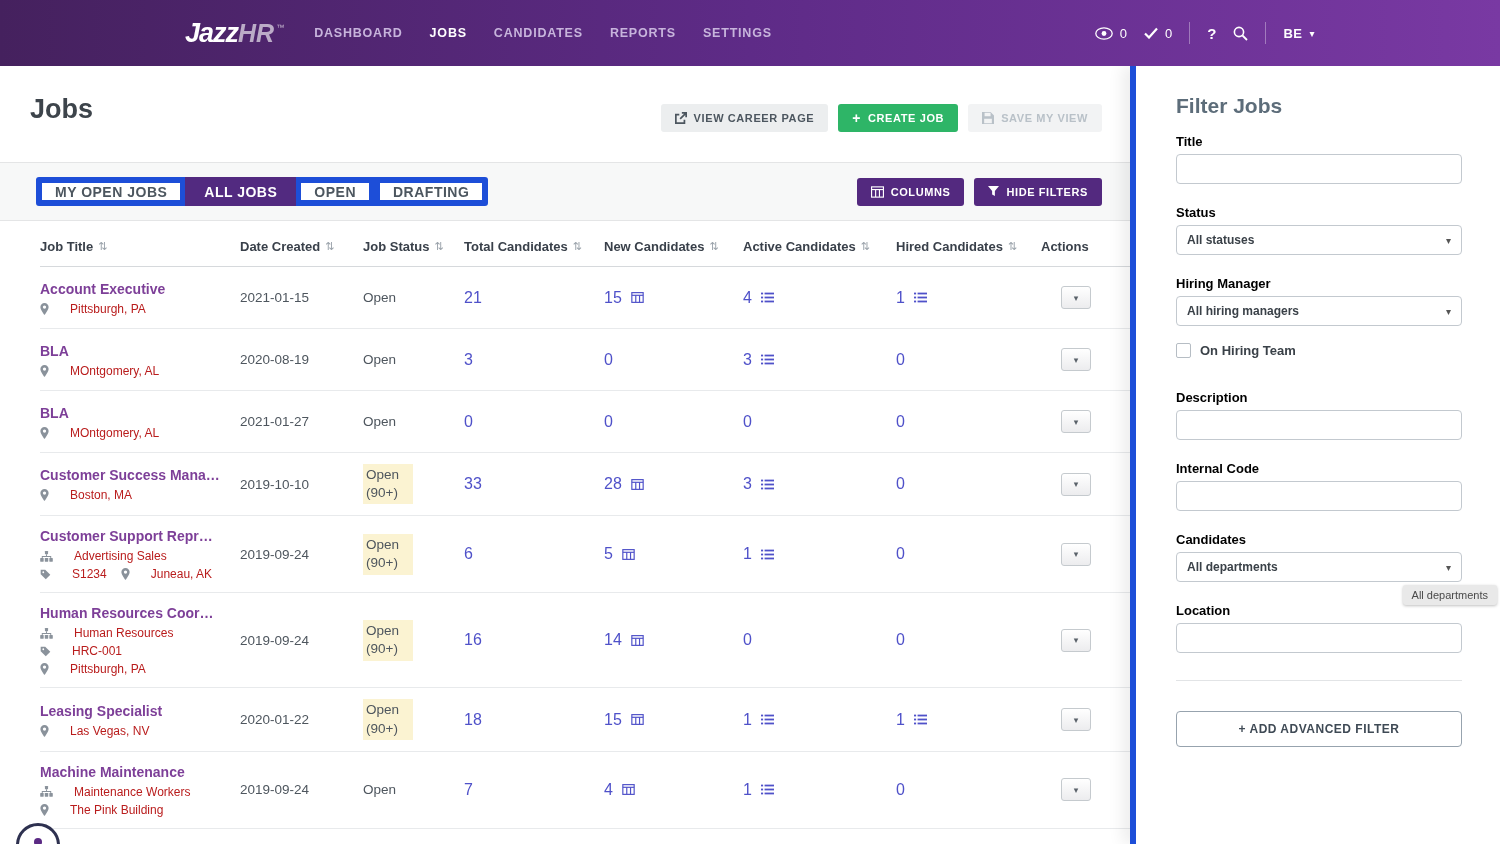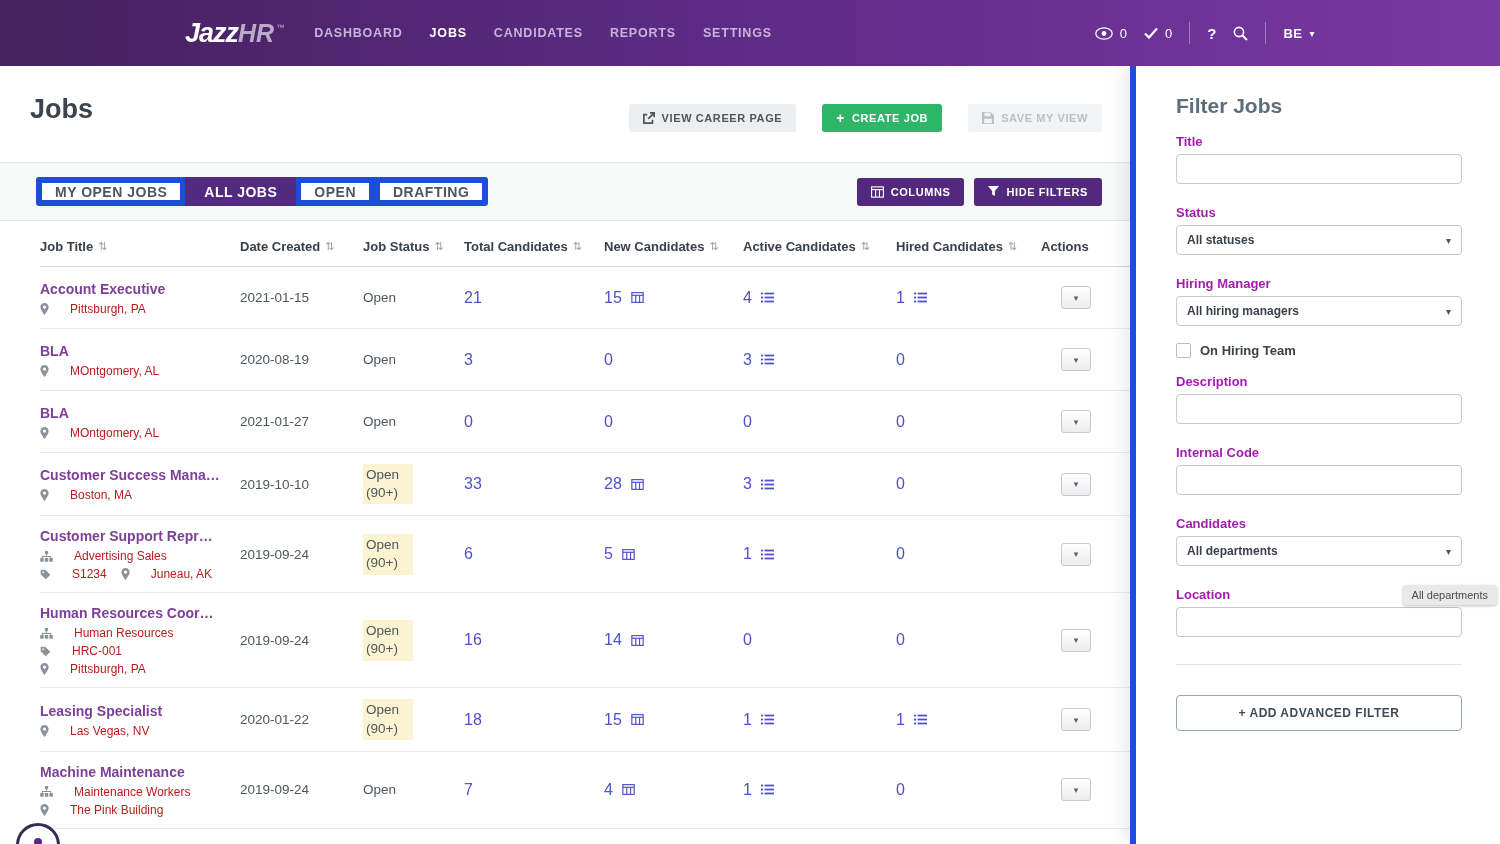--- a/index.html
+++ b/index.html
@@ -24,21 +24,21 @@
   .nav-count { display:flex; align-items:center; gap:7px; font-size:13px; cursor:pointer; }
   .nav-icon { cursor:pointer; font-size:15px; font-weight:700; display:flex; align-items:center; }
   .nav-divider { width:1px; height:22px; background:rgba(255,255,255,.35); }
   .user-menu { display:flex; align-items:center; gap:7px; font-size:13px; font-weight:700; letter-spacing:.5px; cursor:pointer; }
   .user-menu .caret { font-size:10px; font-weight:400; }
 
   
   .main { position:absolute; top:66px; left:0; width:1130px; height:778px; background:#fff; }
   .page-header { position:relative; height:97px; border-bottom:1px solid #e4e5e6; }
   .page-title { margin:0; padding:28px 0 0 30px; font-size:27px; font-weight:600; color:#3d444b; }
-  .header-actions { position:absolute; top:38px; right:28px; display:flex; gap:26px; }
+  .header-actions { position:absolute; top:38px; right:28px; display:flex; gap:10px; }
 
   .btn { border:none; border-radius:3px; font-family:inherit; font-size:11px; font-weight:700;
     letter-spacing:.6px; padding:0 14px; height:28px; display:inline-flex; align-items:center; gap:7px; cursor:pointer; }
   .btn svg { flex:none; }
   .btn-light { background:#eceeef; color:#4c565f; }
   .btn-green { background:#2eb567; color:#fff; }
   .btn-green .plus { font-size:14px; font-weight:700; line-height:1; }
   .btn-disabled { background:#f2f3f4; color:#b9c1c8; cursor:default; }
   .btn-purple { background:#53297f; color:#fff; }
 
@@ -72,28 +72,28 @@
   .action-btn { width:30px; height:23px; border:1px solid #c5cace; border-radius:3px;
     background:linear-gradient(#fff,#ececee); color:#5a626a; font-size:9px; cursor:pointer;
     display:inline-flex; align-items:center; justify-content:center; }
 
   
   .sidebar { position:absolute; top:66px; left:1130px; width:370px; height:778px; background:#fff;
     border-left:6px solid #1d4ed8; box-shadow:-8px 0 14px rgba(0,0,0,.07);
     padding:28px 38px 0 40px; z-index:10; }
   .f-title { margin:0 0 16px; font-size:21px; font-weight:600; color:#5d6d7a; }
   .f-group { margin-bottom:21px; }
-  .f-label { display:block; font-size:13px; font-weight:700; color:#a21caf; margin-bottom:5px; }
+  .f-label { display:block; font-size:13px; font-weight:700; color:#000000; margin-bottom:5px; }
   .f-input { width:100%; height:30px; border:1px solid #c3c9cf; border-radius:4px; padding:0 9px;
     font-family:inherit; font-size:12.5px; color:#3c434a; background:#fff; }
   .f-select { height:30px; border:1px solid #c3c9cf; border-radius:4px; background:#fff;
     display:flex; align-items:center; justify-content:space-between; padding:0 10px;
     font-size:12px; font-weight:700; color:#3a4148; cursor:pointer; }
   .f-select .caret { font-size:10px; color:#555; font-weight:400; }
-  .checkbox-row { display:flex; align-items:flex-start; gap:9px; margin:17px 0 16px; }
+  .checkbox-row { display:flex; align-items:flex-start; gap:9px; margin:17px 0 32px; }
   .checkbox { width:15px; height:15px; border:1px solid #b6bdc4; border-radius:2px; background:#fff; cursor:pointer; flex:none; }
   .checkbox-label { font-size:13px; font-weight:700; color:#3a4148; }
   .f-divider { border-top:1px solid #e2e4e6; margin-top:27px; }
   .adv-btn { margin-top:30px; width:100%; height:36px; border:1px solid #97a3ae; border-radius:4px;
     background:#fff; font-family:inherit; font-size:12px; font-weight:700; letter-spacing:.5px;
     color:#3f4a55; cursor:pointer; }
   .dept-tooltip { position:absolute; top:519px; right:3px; background:#e9e9e9; color:#4a4a4a;
     font-size:11px; padding:4px 9px; border-radius:3px; box-shadow:0 1px 3px rgba(0,0,0,.25); z-index:15; }
 
   

